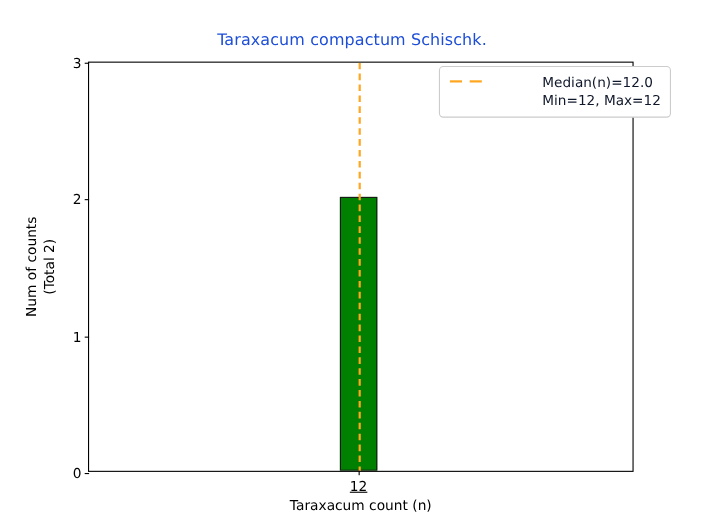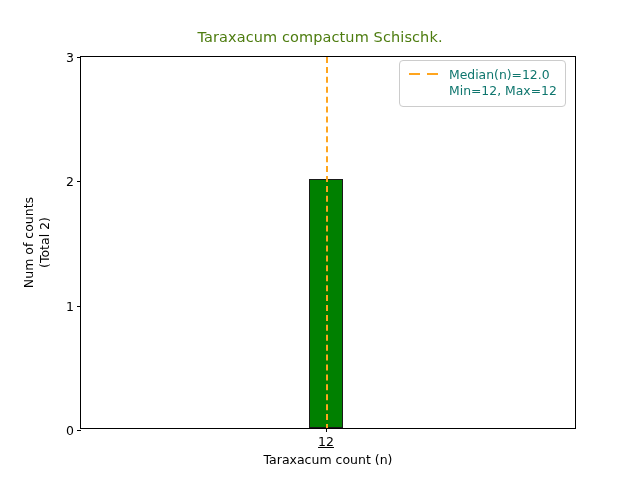--- a/index.html
+++ b/index.html
@@ -23,21 +23,21 @@
 
   
   #chart-title {
     position: absolute;
     left: 0;
     top: 29px;
     width: 640px;
     text-align: center;
     font-size: 14.5px;
     line-height: 17px;
-    color: #4d7c0f;
+    color: #1d4ed8;
     letter-spacing: 0.1px;
   }
 
   
   #plot-area {
     position: absolute;
     left: 80px;
     top: 56px;
     width: 496px;
     height: 373px;
@@ -159,22 +159,23 @@
     position: absolute;
     top: 6px;
     height: 0;
     border-top: 2.6px solid #ffa51e;
   }
   #legend-handle::before { left: 1px; width: 11px; }
   #legend-handle::after  { left: 19px; width: 11px; }
   .legend-text {
     font-size: 12.4px;
     line-height: 16px;
-    color: #0f766e;
+    color: #0f172a;
     white-space: nowrap;
+    margin-left: 44px;
   }
   #legend-line2 { text-align: right; }
 </style>
 </head>
 <body>
 
 <div id="figure">
 
   <div id="chart-title">Taraxacum compactum Schischk.</div>
 

